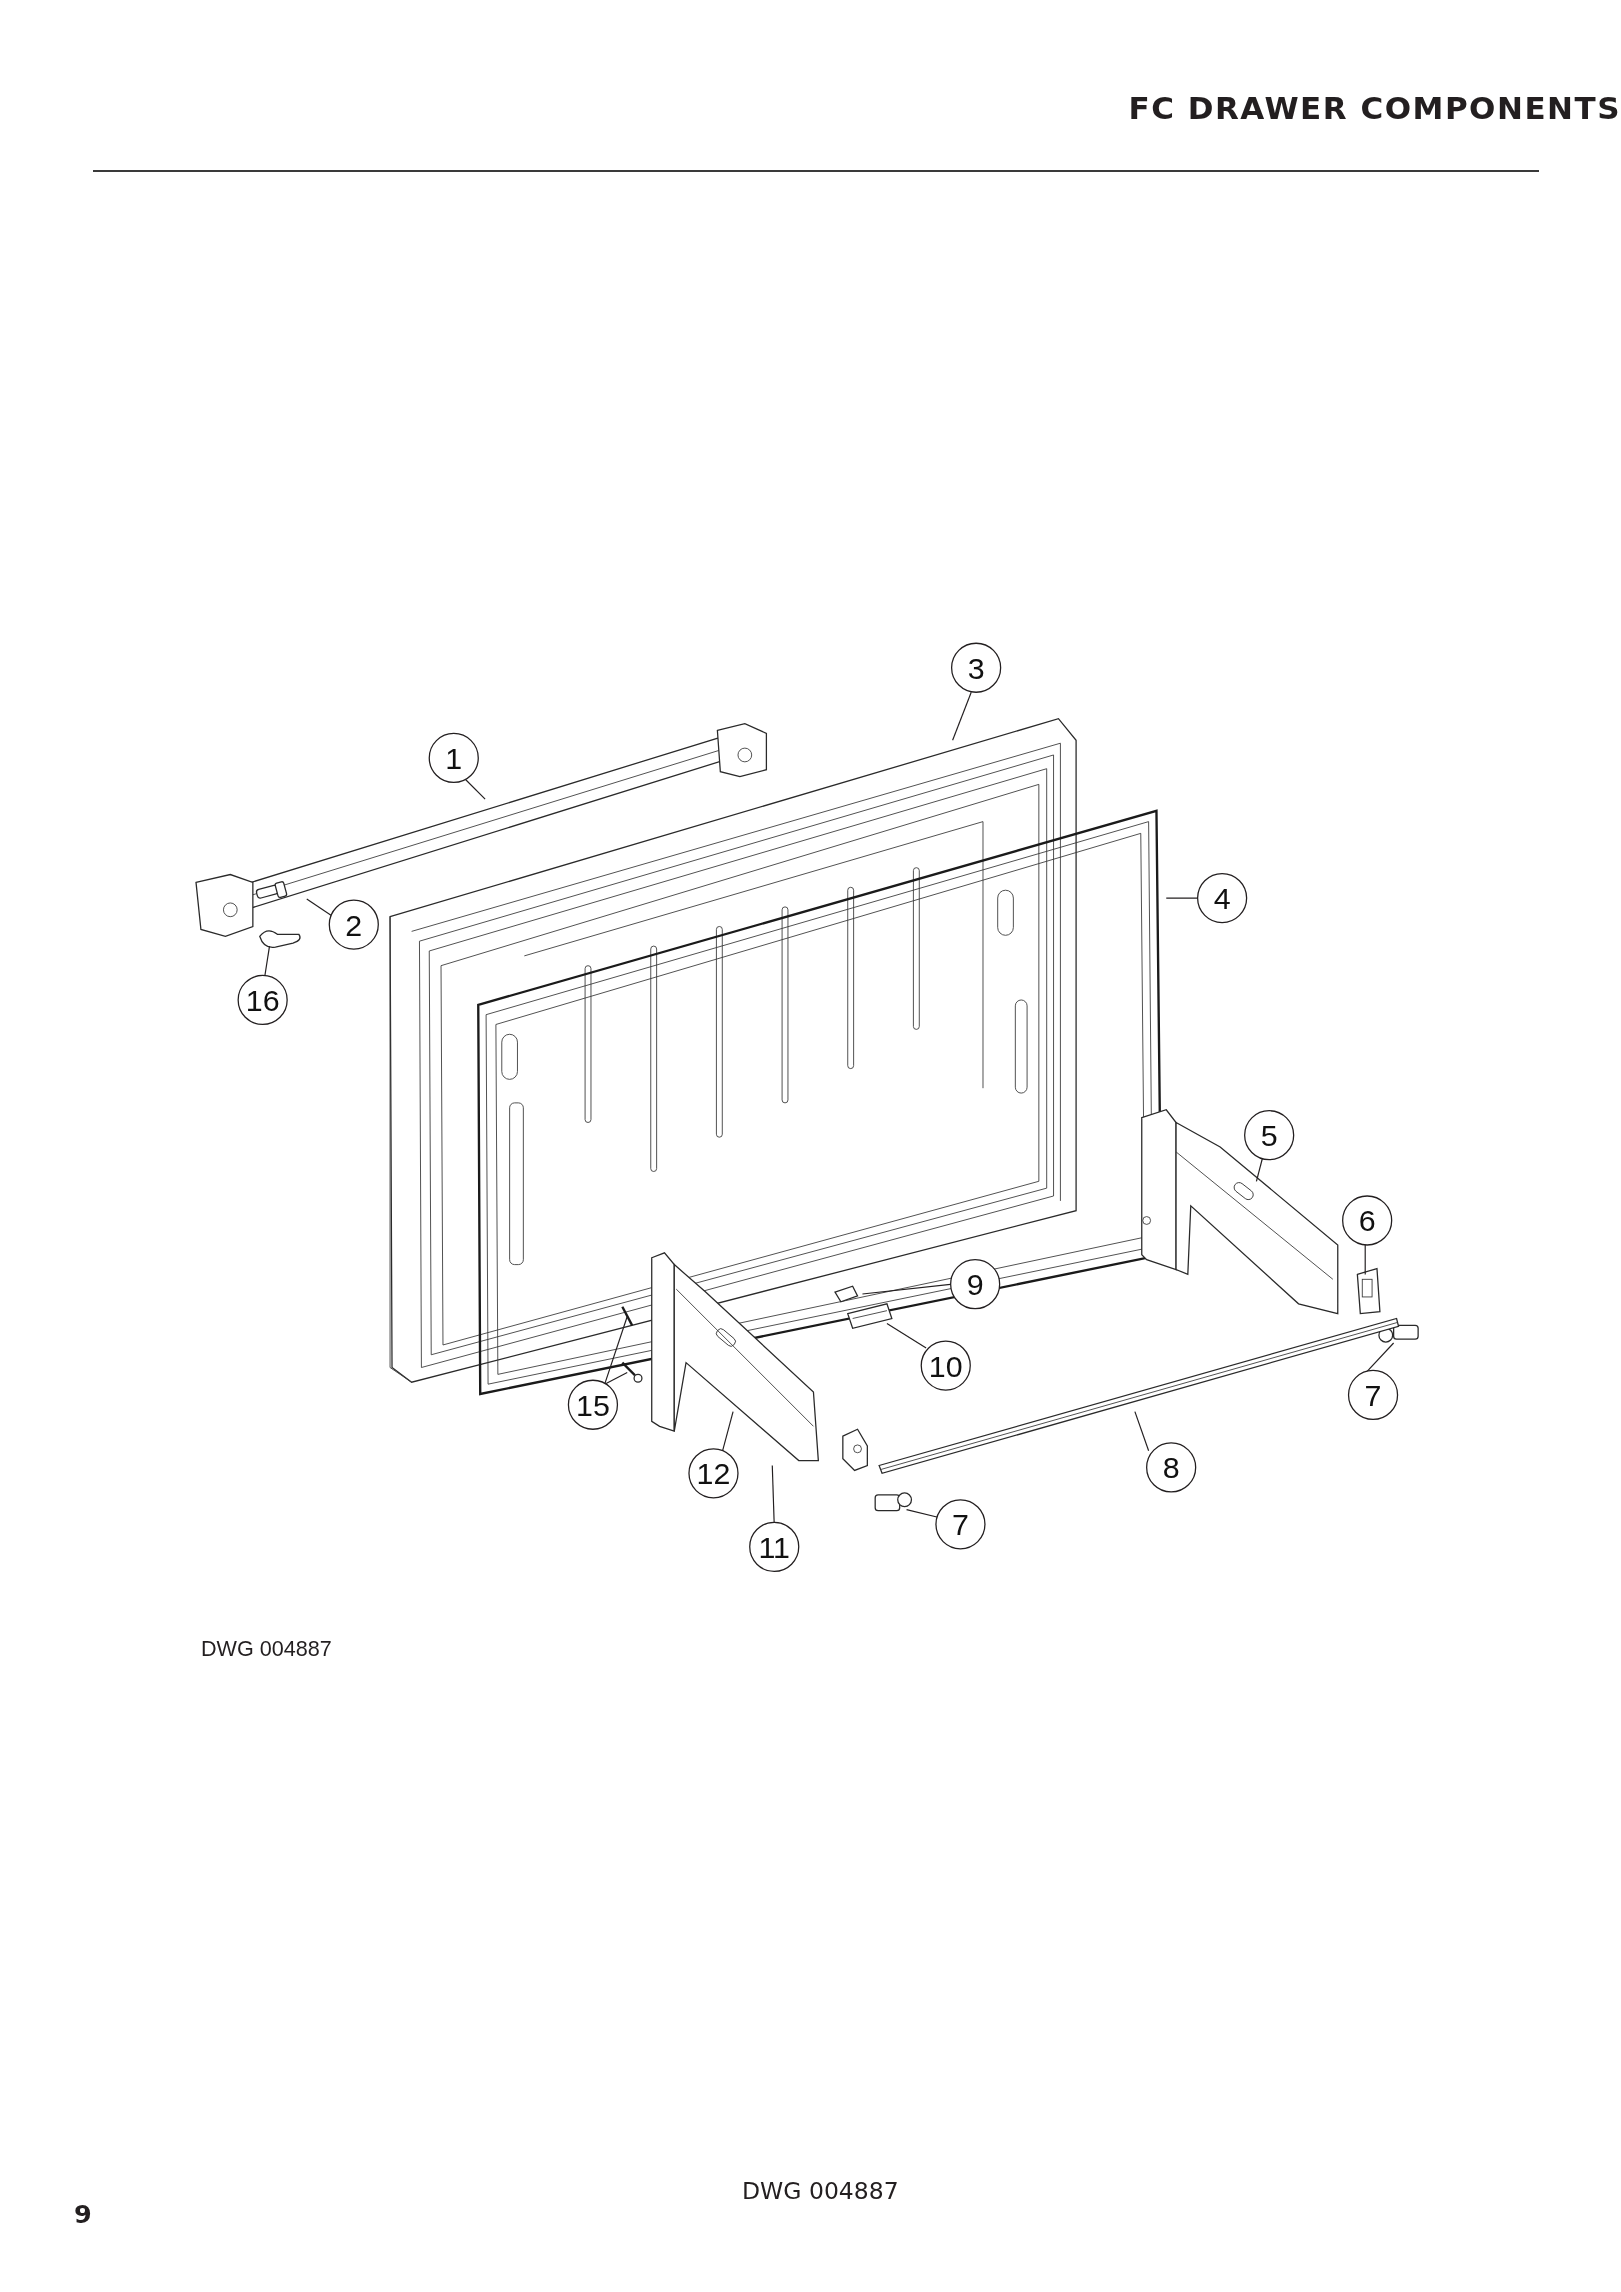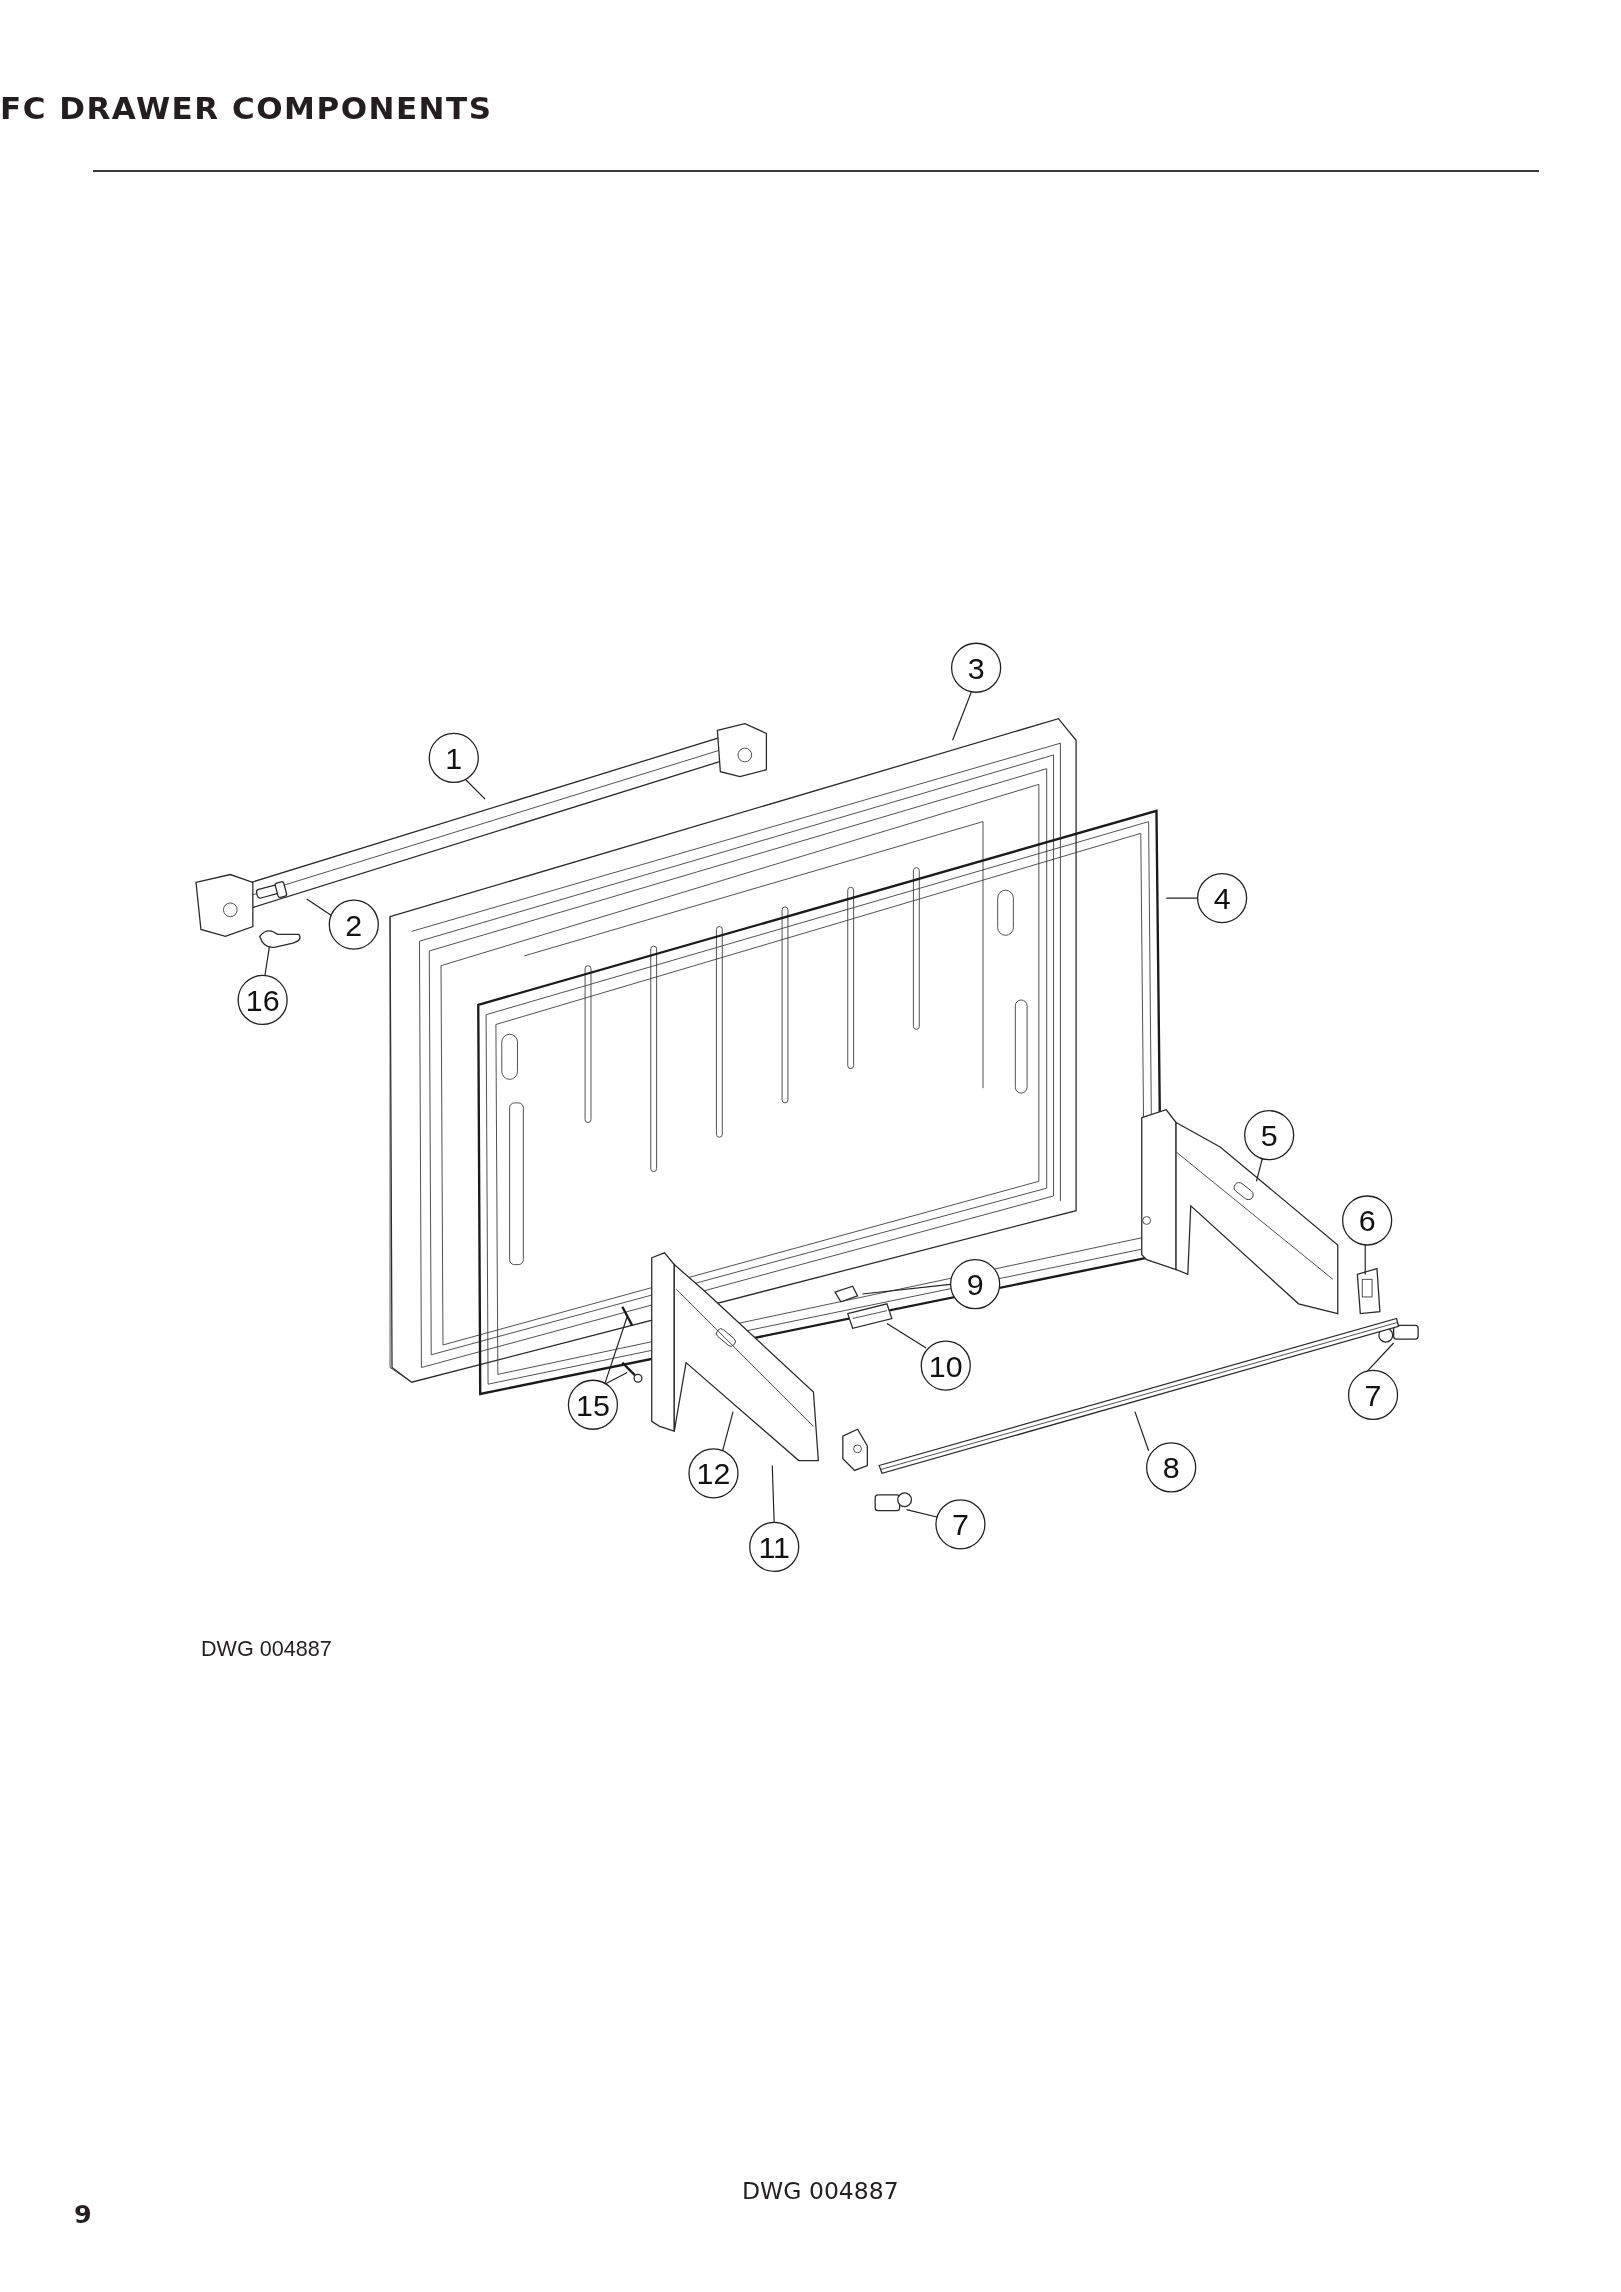--- a/index.html
+++ b/index.html
@@ -1,18 +1,18 @@
 <!DOCTYPE html>
 <html><head>
 <meta charset="utf-8">
 <style>
   html, body { margin: 0; padding: 0; background: #ffffff; }
   body { width: 1621px; height: 2293px; position: relative; overflow: hidden;
          font-family: "Liberation Sans", sans-serif; color: #231f20; }
-  .page-title { position: absolute; top: 90px; left: 0; width: 1621px; text-align: left;
+  .page-title { position: absolute; top: 90px; left: 0; width: 1621px; text-align: right;
                 font-family: "DejaVu Sans", sans-serif; font-weight: bold; font-size: 31px;
                 letter-spacing: 1.5px; color: #231f20; }
   .title-rule { position: absolute; top: 170px; left: 93px; width: 1446px; height: 0;
                 border-top: 2px solid #3a3a3a; }
   .diagram { position: absolute; left: 0; top: 0; width: 1621px; height: 2293px; }
   .callout-circle { fill: #ffffff; stroke: #231f20; stroke-width: 1.3; }
   .callout-text { font-family: "Liberation Sans", sans-serif; font-size: 31px; fill: #111;
                   text-anchor: middle; dominant-baseline: central; }
   .leader { stroke: #231f20; stroke-width: 1.2; fill: none; }
   .part { fill: #ffffff; stroke: #2a2a2a; stroke-width: 1.3; }

